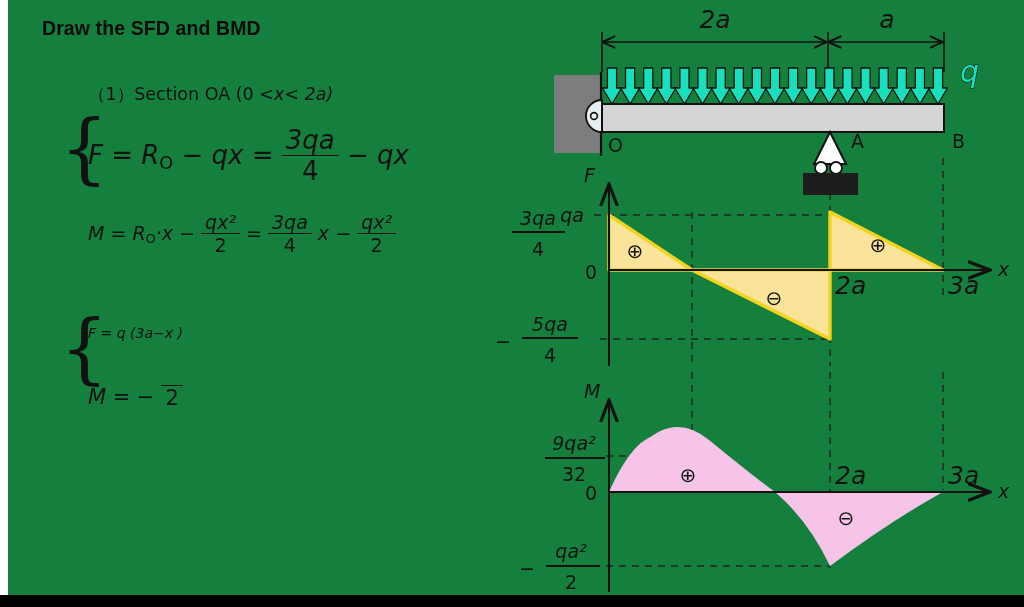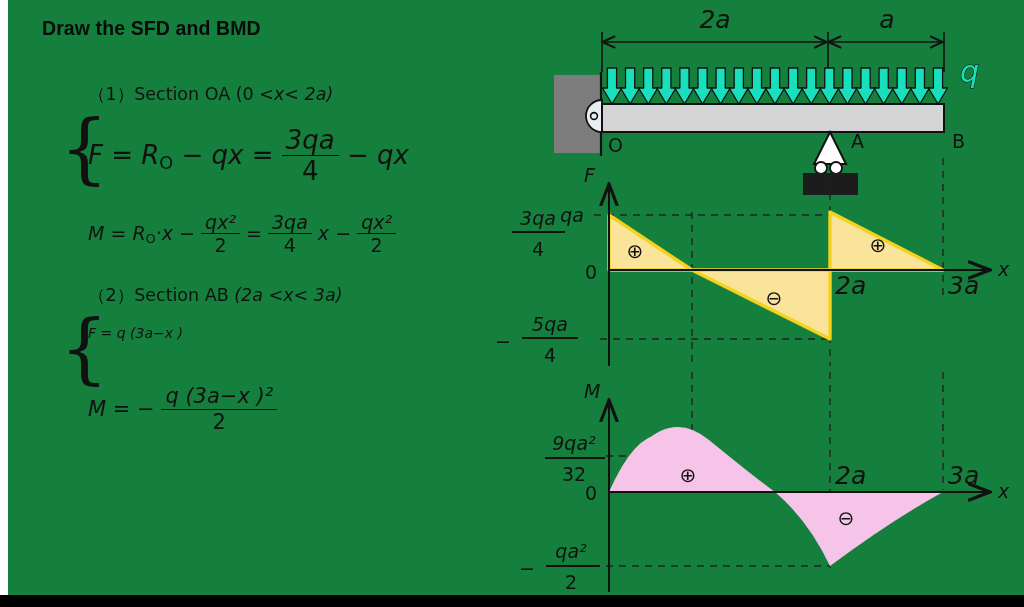--- a/index.html
+++ b/index.html
@@ -87,37 +87,32 @@
       <span class="den" style="font-style:normal">4</span>
     </span>
     <span class="it">x</span>
     <span>−</span>
     <span class="frac it">
       <span class="num">qx²</span>
       <span class="den" style="font-style:normal">2</span>
     </span>
   </div>
 
-  <div class="sec-head" style="left:44px;top:283px;">
-    <span>（2）</span><span>Section AB</span>
-    <span class="it">(2a &lt;</span><span class="it">x</span><span class="it">&lt; 3a)</span>
-  </div>
 
   <div class="brace" style="left:52px;top:310px;">{</div>
 
   <div class="mathrow" style="left:80px;top:325px;font-size:14px;">
     <span class="it">F =</span>
     <span class="it">q (3a−x )</span>
   </div>
 
   <div class="mathrow" style="left:80px;top:385px;font-size:21px;">
     <span class="it">M =</span>
     <span>−</span>
     <span class="frac it">
-      <span class="num">q (3a−x )²</span>
       <span class="den" style="font-style:normal">2</span>
     </span>
   </div>
 
   <div id="figure">
   <svg width="1024" height="595" viewBox="0 0 1024 595" xmlns="http://www.w3.org/2000/svg">
     <defs>
       <marker id="arrEnd" markerWidth="9" markerHeight="9" refX="8" refY="4.5" orient="auto">
         <path d="M0,0.6 L8.5,4.5 L0,8.4" fill="none" stroke="#111" stroke-width="1.4"></path>
       </marker>

